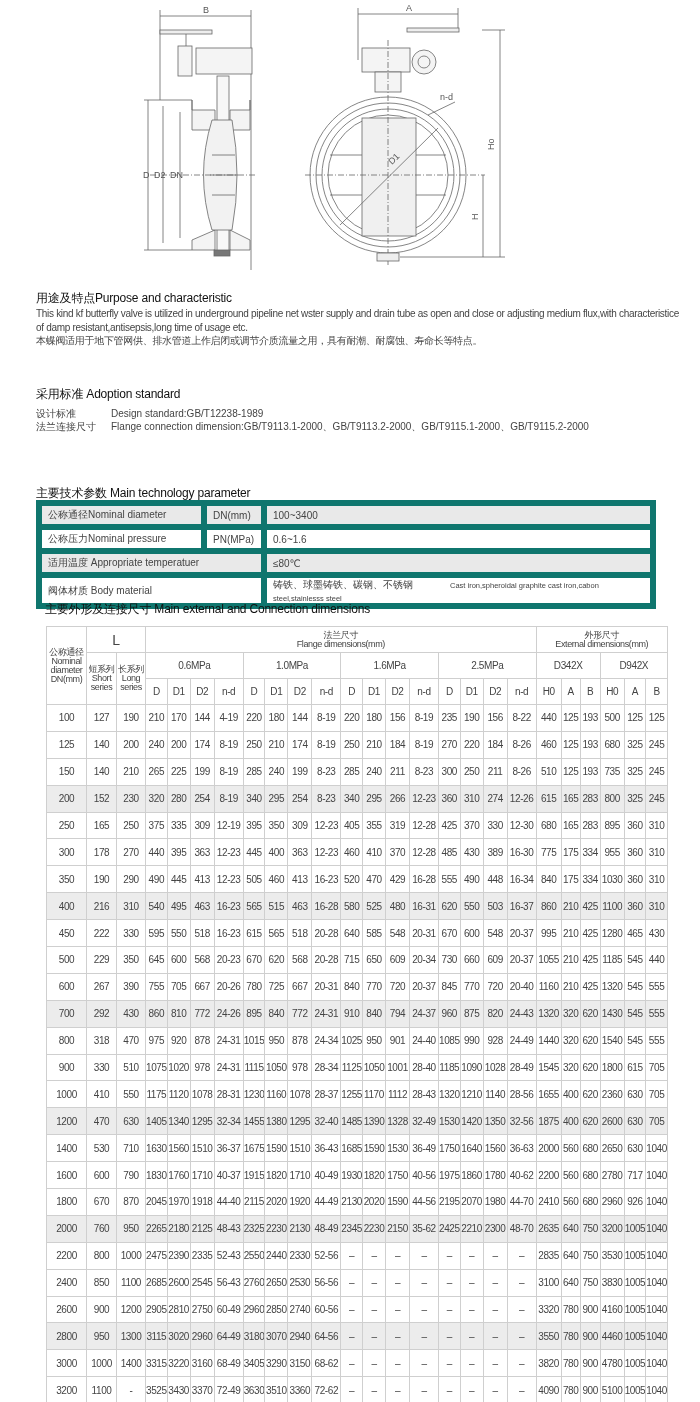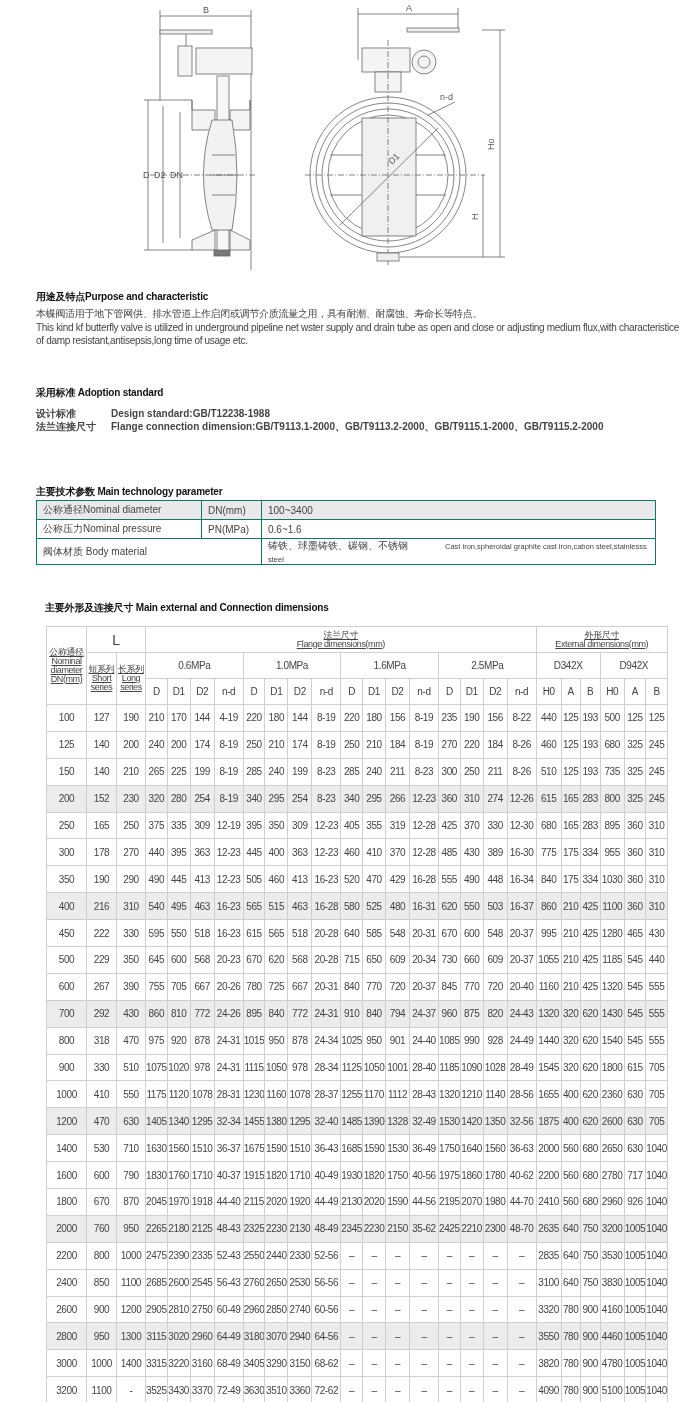--- a/index.html
+++ b/index.html
@@ -1,34 +1,34 @@
 <!DOCTYPE html>
 <html><head>
 <meta charset="utf-8">
 <style>
   html,body{margin:0;padding:0;background:#ffffff;}
   body{width:700px;height:1402px;overflow:hidden;position:relative;font-family:"Liberation Sans","DejaVu Sans",sans-serif;color:#333;}
   .drawing{position:absolute;left:0;top:0;width:700px;height:275px;}
-  .sec-title{position:absolute;left:36px;font-weight:bold;font-size:10px;color:#111;letter-spacing:-0.2px;}
+  .sec-title{position:absolute;left:36px;font-weight:normal;font-size:12px;color:#111;letter-spacing:-0.2px;}
   .para{position:absolute;left:36px;width:650px;font-size:10px;line-height:13.5px;color:#444;letter-spacing:-0.3px;}
   .std{position:absolute;left:36px;font-size:10px;line-height:12.5px;color:#444;}
-  .std .row{display:flex;font-weight:bold;}
+  .std .row{display:flex;}
   .std .k{width:75px;}
   
   .tp{position:absolute;left:36px;top:500px;width:620px;border-collapse:collapse;font-size:10px;color:#444;}
-  .tp td{border:1px solid #0f766e;height:18px;padding:0 6px;}
+  .tp td{border:6px solid #0f766e;height:18px;padding:0 6px;}
   .tp tr.g td{background:#e9e9e9;}
   .tp td.c{text-align:left;}
   
   .dt{position:absolute;left:46px;top:626px;border-collapse:collapse;font-size:10px;color:#444;table-layout:fixed;}
   .dt td{border:1px solid #cfcfcf;text-align:center;padding:0;white-space:nowrap;overflow:hidden;letter-spacing:-0.4px;}
   .dt thead td{height:25px;line-height:10px;}
   .dt tbody td{height:25.9px;}
   .dt tbody tr.g td{background:#ececec;}
-  .dt .hsmall{font-size:9px;line-height:9px;text-decoration:underline;}
+  .dt .hsmall{font-size:9px;line-height:9px;}
 </style>
 </head>
 <body>
 
 <svg class="drawing" viewBox="0 0 700 275" xmlns="http://www.w3.org/2000/svg" fill="none" stroke="#666" stroke-width="0.8">
 
   <g>
     <line x1="160" y1="16" x2="251" y2="16"></line>
     <line x1="160" y1="10" x2="160" y2="100"></line>
     <line x1="251" y1="10" x2="251" y2="270"></line>
@@ -88,29 +88,29 @@
     <line x1="482" y1="30" x2="505" y2="30"></line>
     <line x1="400" y1="257" x2="505" y2="257"></line>
     <text x="494" y="150" font-size="9" fill="#555" stroke="none" font-family="Liberation Sans, sans-serif" transform="rotate(-90 494 150)">Ho</text>
     <line x1="483" y1="175" x2="483" y2="257"></line>
     <text x="478" y="220" font-size="9" fill="#555" stroke="none" font-family="Liberation Sans, sans-serif" transform="rotate(-90 478 220)">H</text>
   </g>
 </svg>
 
 <div class="sec-title" style="top:290px;">用途及特点Purpose and characteristic</div>
 <div class="para" style="top:307px;">
+  <div>This kind kf butterfly valve is utilized in underground pipeline net wster supply and drain tube as open and close or adjusting medium flux,with characteristice of damp resistant,antisepsis,long time of usage etc.</div>
   <div>本蝶阀适用于地下管网供、排水管道上作启闭或调节介质流量之用，具有耐潮、耐腐蚀、寿命长等特点。</div>
-  <div>This kind kf butterfly valve is utilized in underground pipeline net wster supply and drain tube as open and close or adjusting medium flux,with characteristice of damp resistant,antisepsis,long time of usage etc.</div>
 </div>
 
 <div class="sec-title" style="top:386px;">采用标准 Adoption standard</div>
 <div class="std" style="top:408px;">
   <div class="row">
       <span class="k">设计标准</span>
-      <span>Design standard:GB/T12238-1988</span>
+      <span>Design standard:GB/T12238-1989</span>
     </div>
   <div class="row">
       <span class="k">法兰连接尺寸</span>
       <span>Flange connection dimension:GB/T9113.1-2000、GB/T9113.2-2000、GB/T9115.1-2000、GB/T9115.2-2000</span>
     </div>
 </div>
 
 <div class="sec-title" style="top:485px;">主要技术参数 Main technology parameter</div>
 <table class="tp">
   <colgroup>
@@ -121,20 +121,24 @@
   <tbody>
       <tr class="g">
     <td>公称通径Nominal diameter</td>
     <td class="c">DN(mm)</td>
     <td class="c">100~3400</td>
   </tr>
   <tr>
     <td>公称压力Nominal pressure</td>
     <td class="c">PN(MPa)</td>
     <td class="c">0.6~1.6</td>
+  </tr>
+  <tr class="g">
+    <td class="c" colspan="2">适用温度 Appropriate temperatuer</td>
+    <td class="c">≤80℃</td>
   </tr>
   <tr>
     <td class="c" colspan="2">阀体材质 Body material</td>
     <td class="c"><span>铸铁、球墨铸铁、碳钢、不锈钢</span><span class="small" style="font-size:7.5px;margin-left:37px;">Cast iron,spheroidal graphite cast iron,cabon steel,stainlesss steel</span></td>
   </tr>
 </tbody>
   </table>
 
 <div class="sec-title" style="top:601px;left:45px;">主要外形及连接尺寸 Main external and Connection dimensions</div>
 <table class="dt" id="dims-table">

